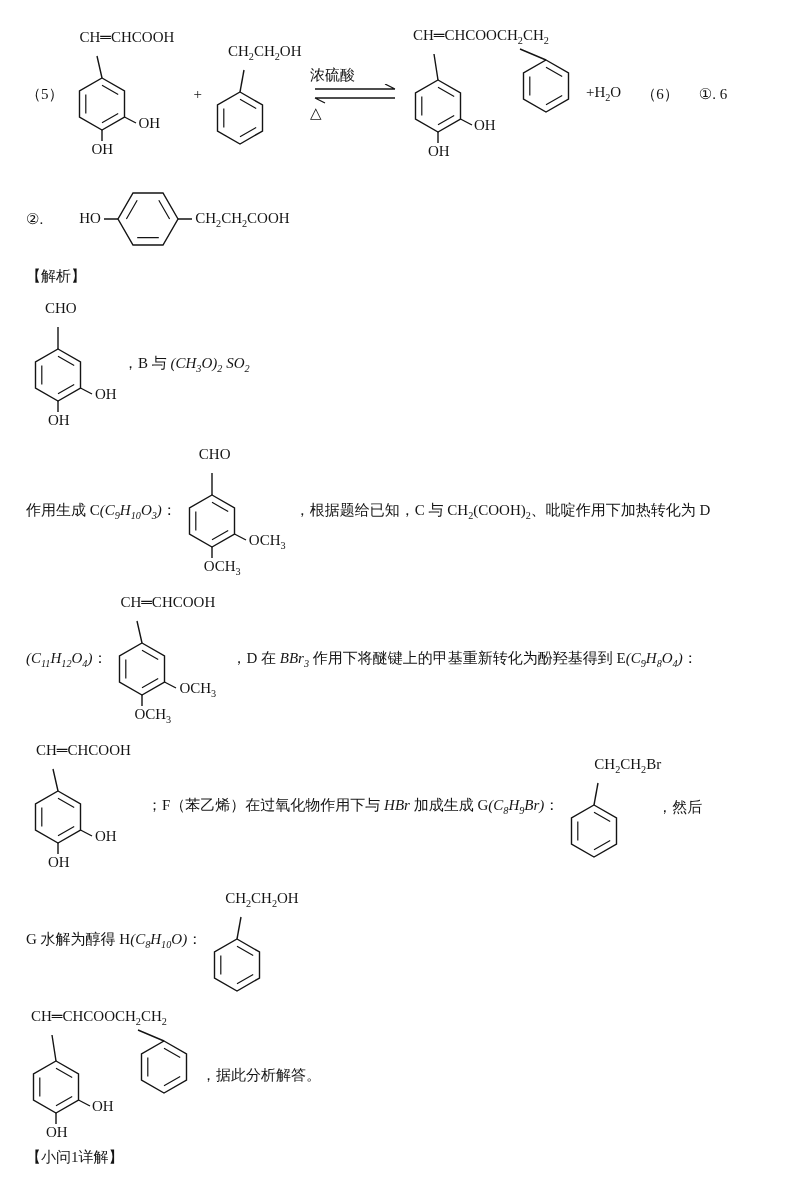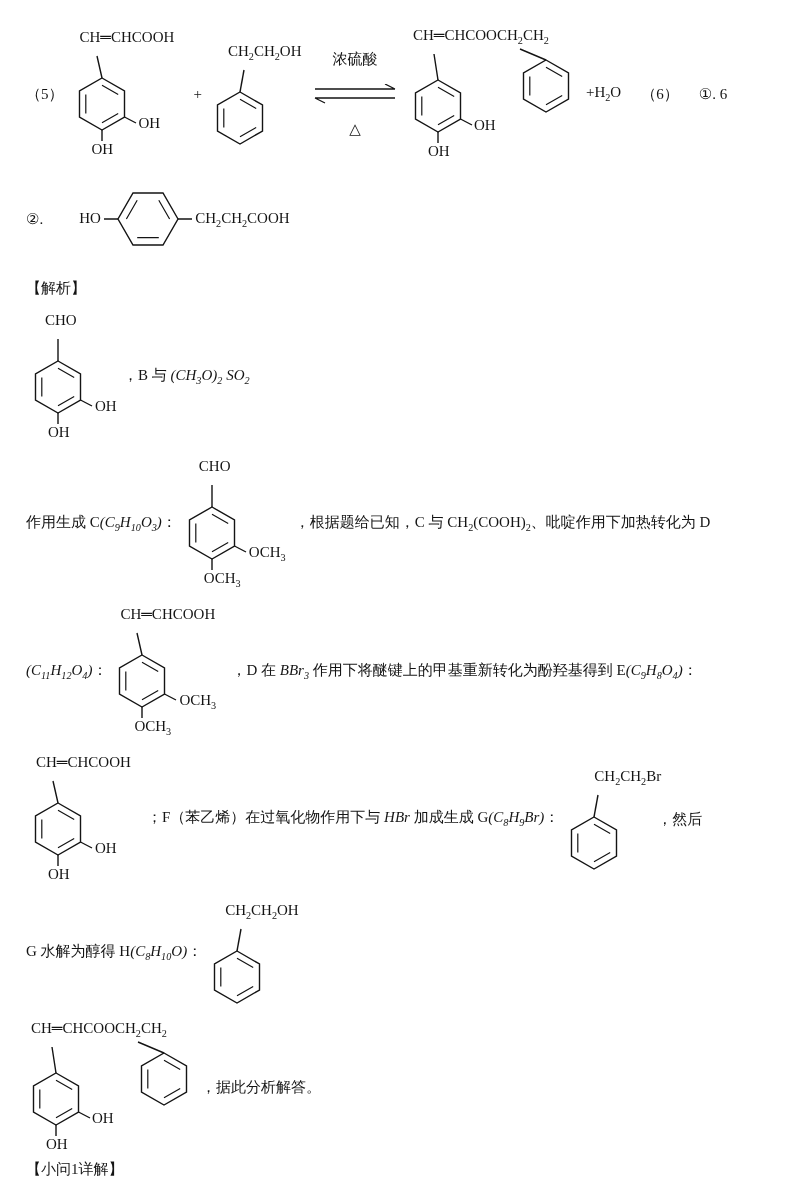--- a/index.html
+++ b/index.html
@@ -14,26 +14,26 @@
   sub{font-size:0.68em}
   i{}
   .ml{margin-left:14px}
   
   .struct{position:relative;flex:0 0 auto}
   .struct svg{position:absolute;left:0;top:0;overflow:visible}
   .lbl{
     position:absolute;font-size:15px;line-height:1.1;white-space:nowrap;
     font-family:"Liberation Serif","DejaVu Serif",serif;
   }
-  .arrowblk{display:flex;flex-direction:column;align-items:center;gap:16px;flex:0 0 auto;padding:0 2px}
+  .arrowblk{display:flex;flex-direction:column;gap:0;flex:0 0 auto;padding:0 2px}
   .cat{font-size:15px;line-height:1.2}
   
   .rxn{margin-top:2px;gap:6px}
   .row2{margin-top:24px;gap:10px}
-  .jiexi{margin-top:26px}
+  .jiexi{margin-top:14px}
   .p1{margin-top:12px;gap:3px}
   .p2{margin-top:14px;gap:3px}
   .p3{margin-top:14px;gap:3px}
   .p4{margin-top:14px;gap:3px}
   .p5{margin-top:16px;gap:3px}
   .p6{margin-top:14px;gap:3px}
   .detail{margin-top:4px}
 </style>
 </head>
 <body>

